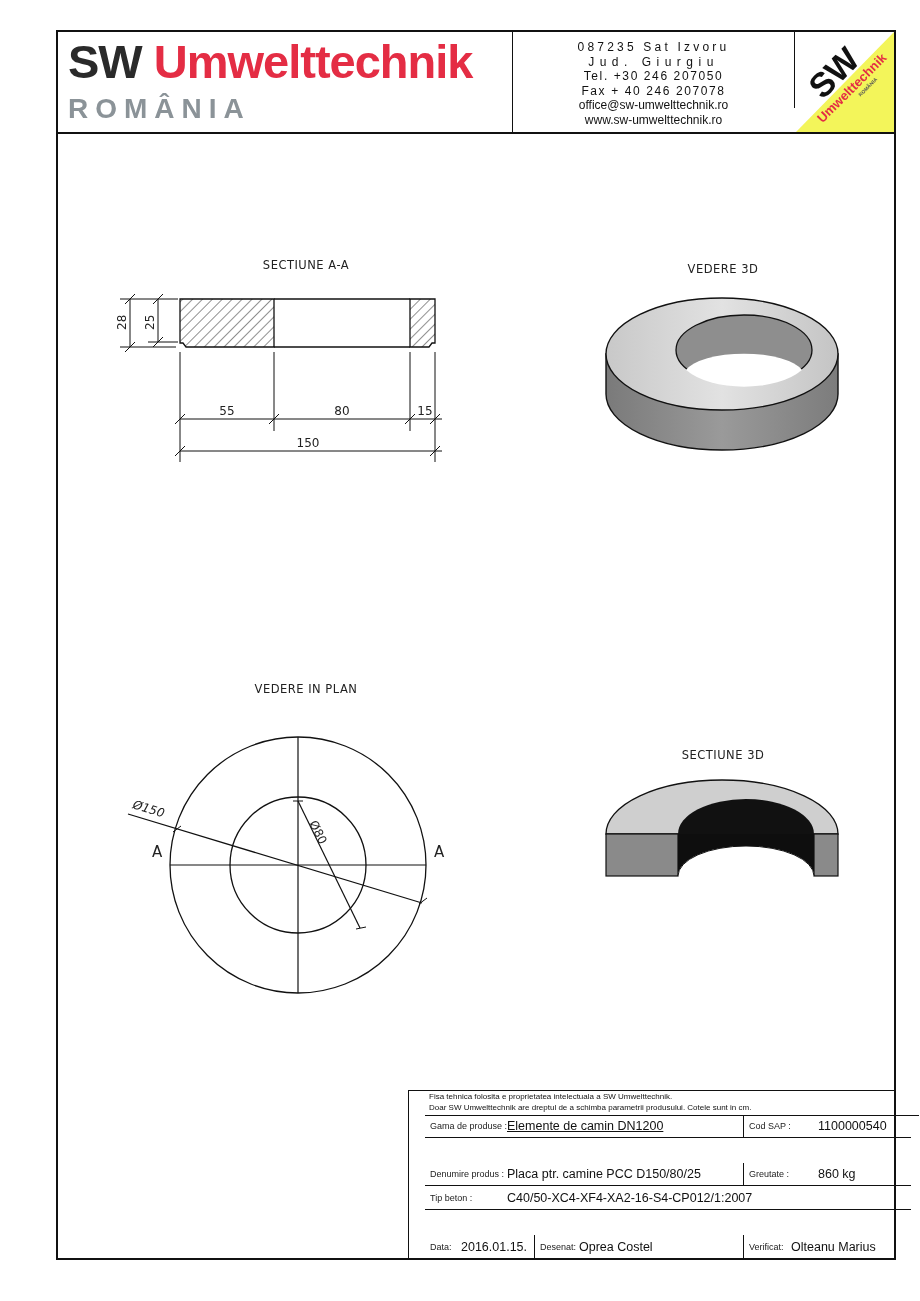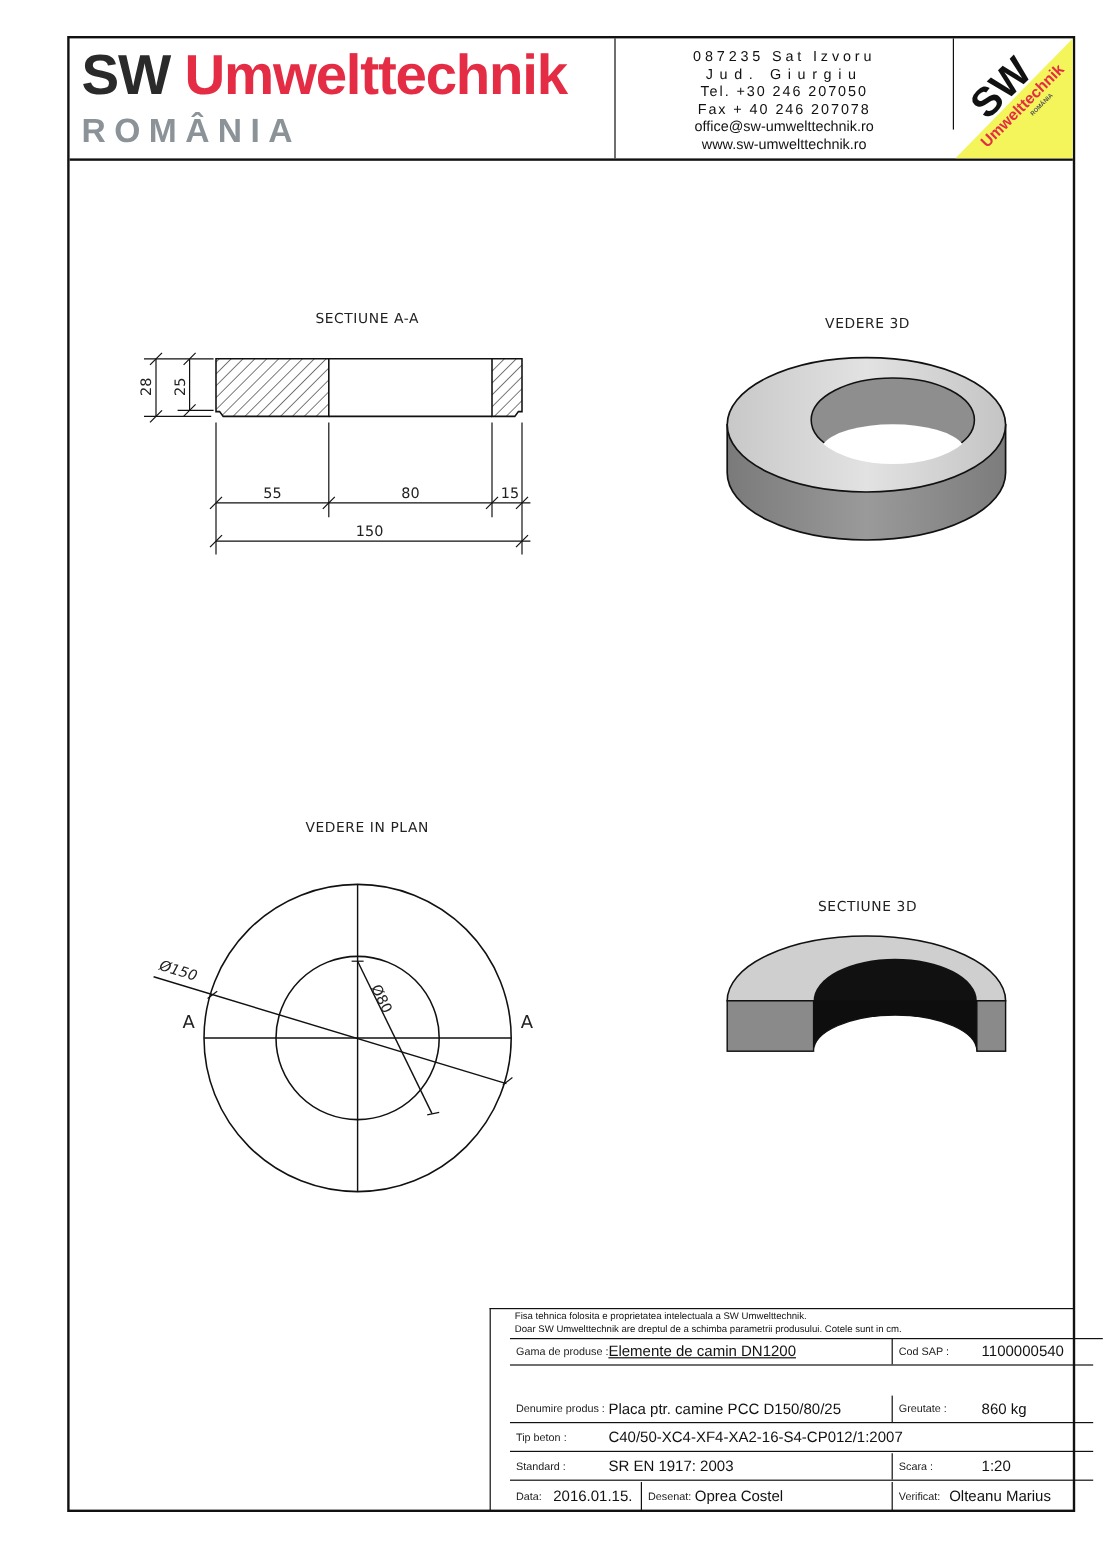--- a/index.html
+++ b/index.html
@@ -168,27 +168,20 @@
       <div class="cell k" style="left:5px;">Denumire produs :</div>
       <div class="cell v" style="left:82px;">Placa ptr. camine PCC D150/80/25</div>
       <div class="vline" style="left:318px;"></div>
       <div class="cell k" style="left:324px;">Greutate :</div>
       <div class="cell v" style="left:393px;">860 kg</div>
     </div>
     <div class="row" style="top:96px;height:22px;">
       <div class="cell k" style="left:5px;">Tip beton :</div>
       <div class="cell v" style="left:82px;">C40/50-XC4-XF4-XA2-16-S4-CP012/1:2007</div>
     </div>
-    <div class="row" style="top:120px;height:22px;">
-      <div class="cell k" style="left:5px;">Standard :</div>
-      <div class="cell v" style="left:82px;">SR EN 1917: 2003</div>
-      <div class="vline" style="left:318px;"></div>
-      <div class="cell k" style="left:324px;">Scara :</div>
-      <div class="cell v" style="left:393px;">1:20</div>
-    </div>
     <div class="row" style="top:144px;height:24px;border-bottom:none;">
       <div class="cell k" style="left:5px;">Data:</div>
       <div class="cell v" style="left:36px;">2016.01.15.</div>
       <div class="vline" style="left:109px;"></div>
       <div class="cell k" style="left:115px;">Desenat:</div>
       <div class="cell v" style="left:154px;">Oprea Costel</div>
       <div class="vline" style="left:318px;"></div>
       <div class="cell k" style="left:324px;">Verificat:</div>
       <div class="cell v" style="left:366px;">Olteanu Marius</div>
     </div>

